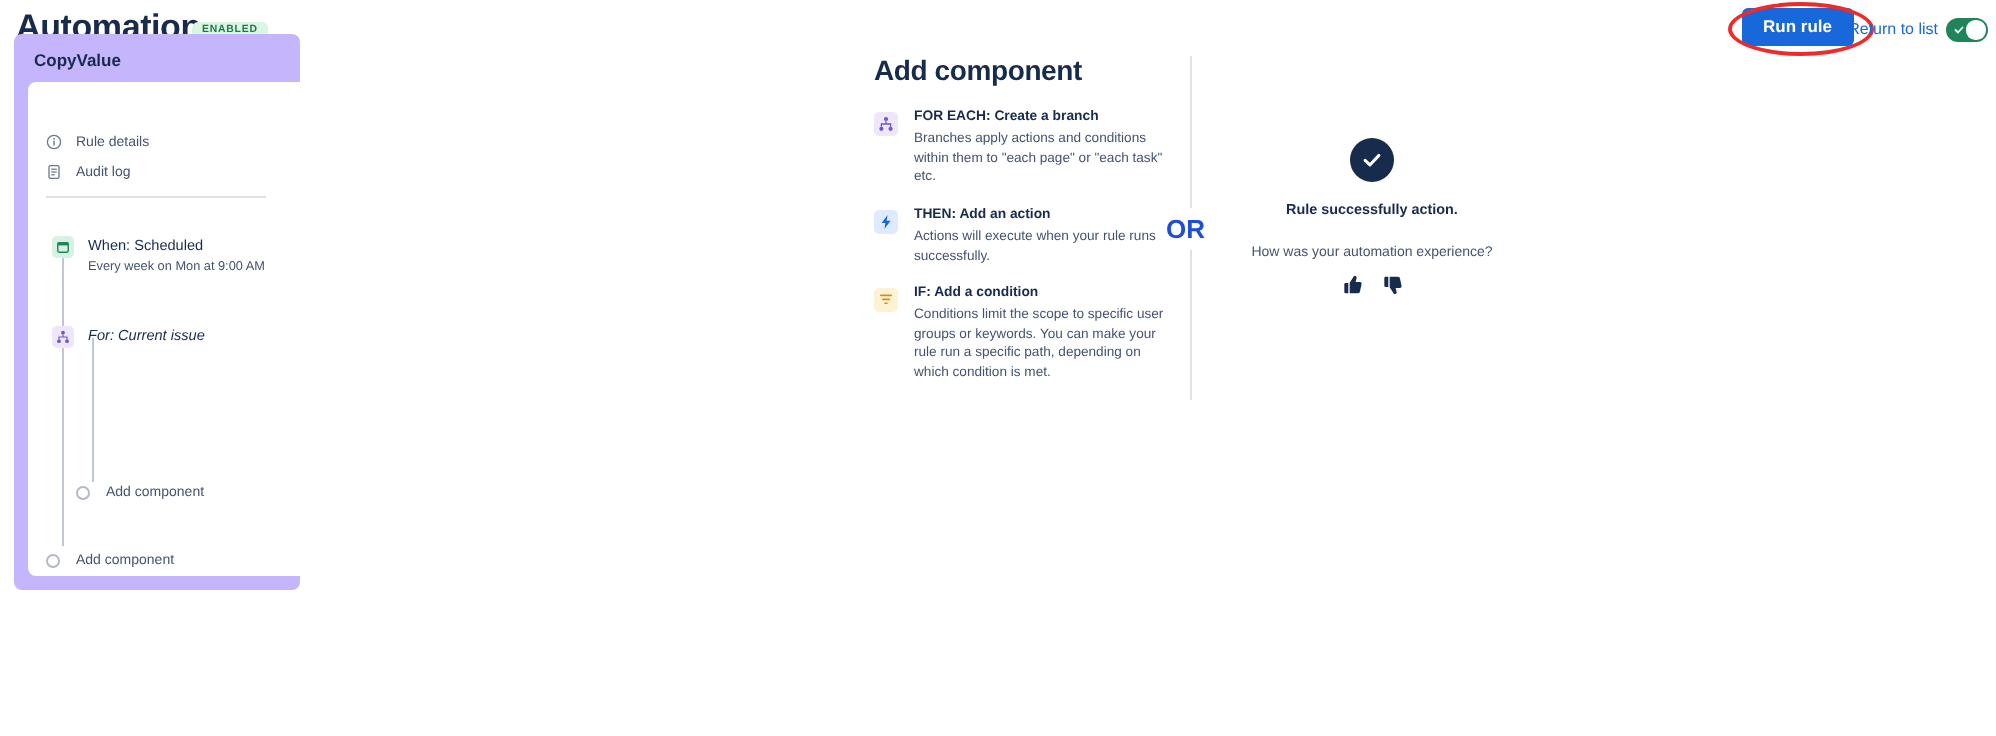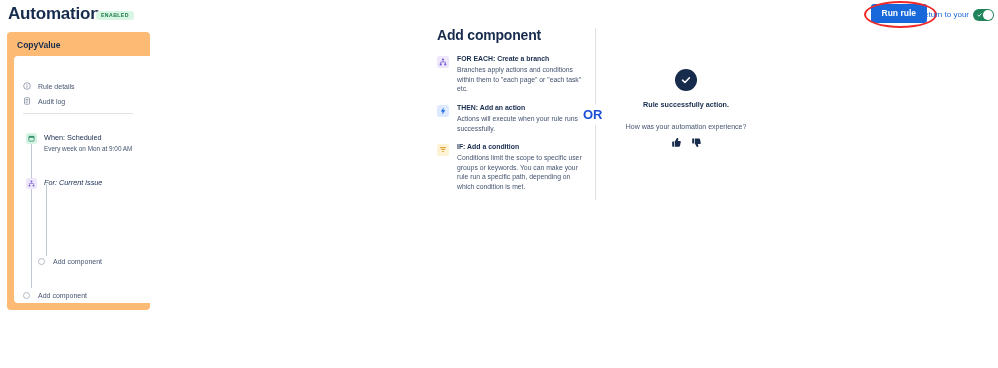--- a/index.html
+++ b/index.html
@@ -54,23 +54,23 @@
     position: absolute; right: 1.3px; top: 1.3px;
     width: 9.4px; height: 9.4px; border-radius: 50%; background:#fff;
   }
   .toggle .tick {
     position: absolute; left: 4px; top: 2.6px;
     width: 5px; height: 6px;
   }
 
   
   .rule-card {
-    position: absolute; left: 7px; top: 32px;
+    position: absolute; left: 7px; top: 17px;
     width: 143px; height: 278px;
-    background: #fdba74; border-radius: 4px;
+    background: #c4b5fd; border-radius: 4px;
   }
   .rule-card-title {
     position: absolute; left: 10px; top: 8px;
     font-size: 8.5px; font-weight: 600; color:#172b4d;
   }
   .rule-inner {
     position: absolute; left: 7px; top: 24px;
     width: 154px; height: 247px;
     background: #fff; border-radius: 4px;
   }
@@ -169,21 +169,21 @@
 </head>
 <body>
 
 <div class="page">
 
   <div class="hdr-title">Automation</div>
   <div class="enabled-badge">ENABLED</div>
 
   <button class="run-rule-btn">Run rule</button>
   <div class="red-ellipse"></div>
-  <div class="return-link">Return to your</div>
+  <div class="return-link">Return to list</div>
 
   <div class="toggle">
     <svg class="tick" viewBox="0 0 10 10">
       <path d="M1.5 5 L4 7.5 L8.5 2.5" stroke="#ffffff" stroke-width="1.8" fill="none" stroke-linecap="round" stroke-linejoin="round"></path>
     </svg>
     <div class="knob"></div>
   </div>
 
   <div class="rule-card">
     <div class="rule-card-title">CopyValue</div>

